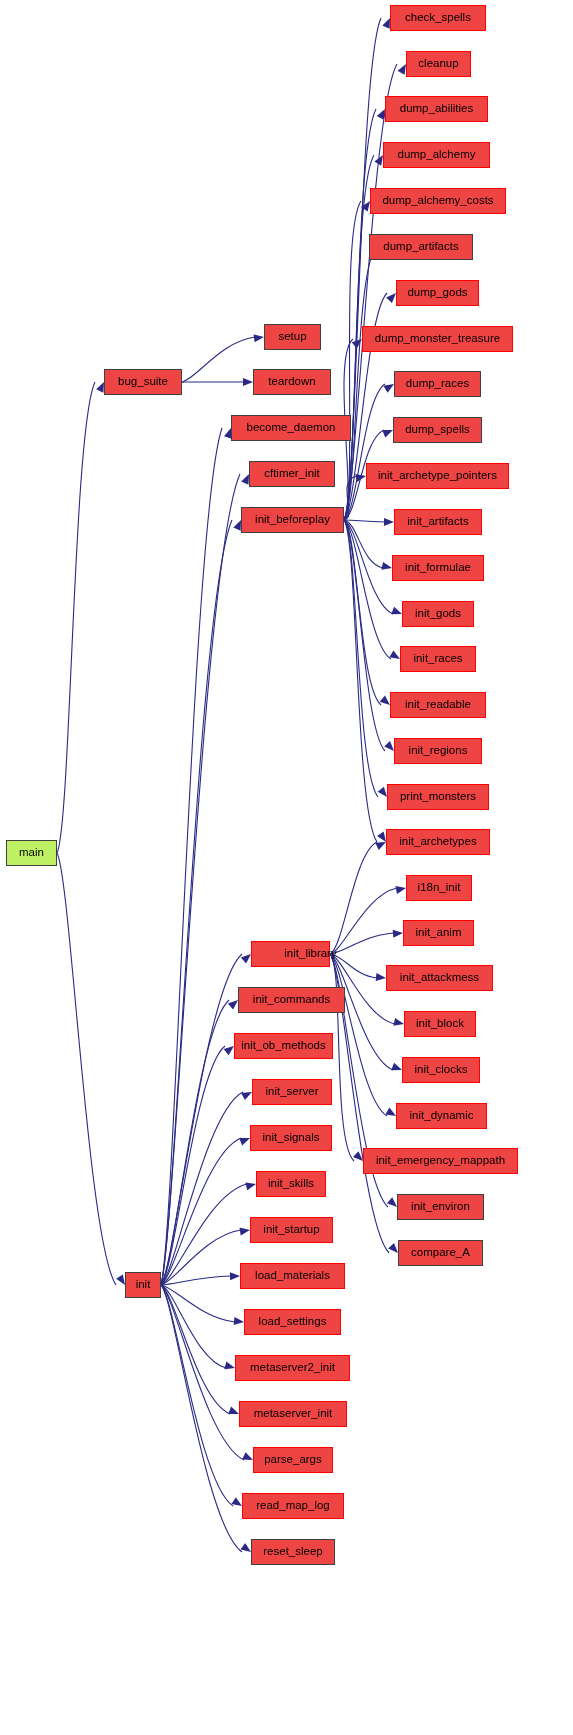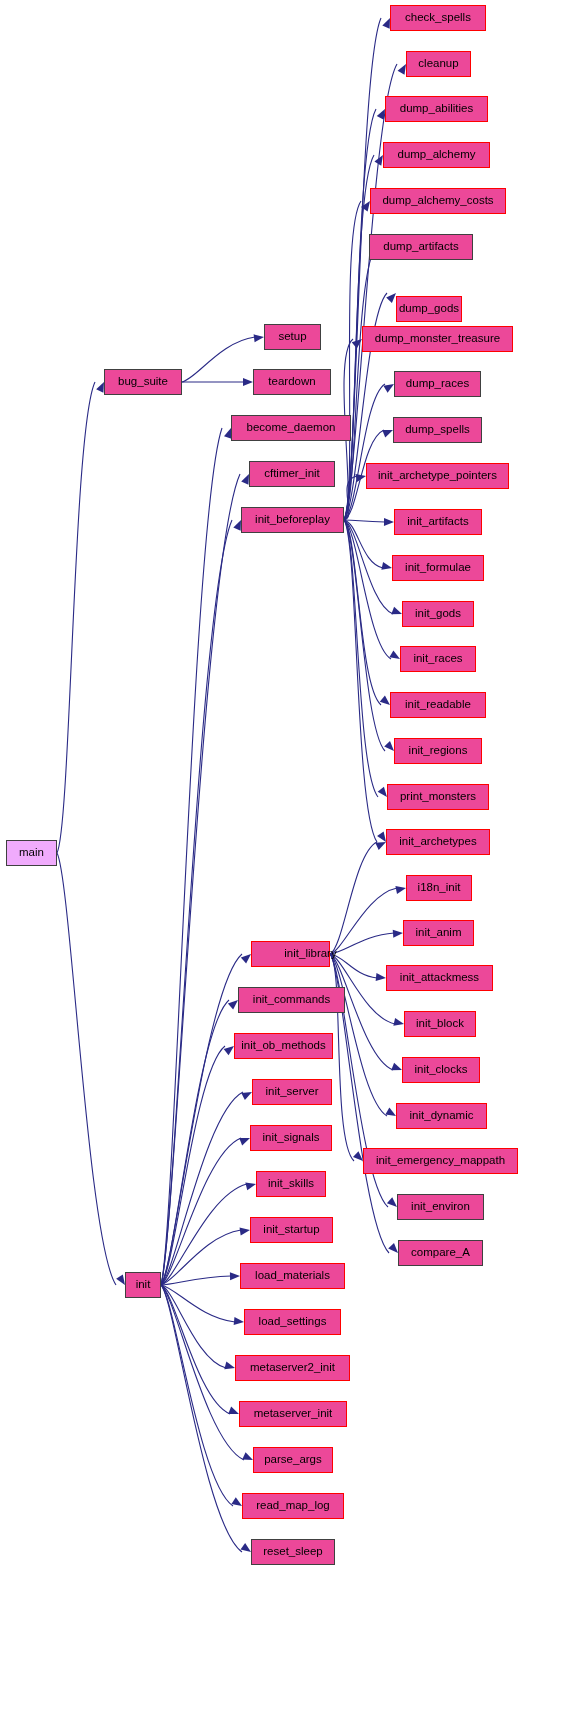--- a/index.html
+++ b/index.html
@@ -1,24 +1,24 @@
 <!DOCTYPE html>
 <html><head>
 <meta charset="utf-8">
 <style>
   html,body{margin:0;padding:0;background:#ffffff;}
   body{font-family:"Liberation Sans",sans-serif;}
   #graph{position:relative;width:573px;height:1735px;background:#ffffff;overflow:hidden;}
   #edges{position:absolute;left:0;top:0;width:573px;height:1735px;}
   .node{position:absolute;box-sizing:border-box;display:flex;align-items:center;
         justify-content:center;font-size:11.5px;line-height:1;color:#000000;
-        background:#ec4899;white-space:nowrap;}
+        background:#ef4444;white-space:nowrap;}
   .node.red{border:1px solid #ff0000;}
   .node.black{border:1px solid #404040;}
-  .node.root{border:1px solid #404040;background:#f0abfc;}
+  .node.root{border:1px solid #404040;background:#bef264;}
   .node span{pointer-events:none;}
 </style>
 </head>
 <body>
 
 <div id="graph">
   <svg id="edges" viewBox="0 0 573 1735" xmlns="http://www.w3.org/2000/svg">
       <path d="M 57 853 C 71 824.74, 73 429.1, 95 382" fill="none" stroke="#2a2a86" stroke-width="1.1"></path>
       <polygon points="104,382 103.39212894654239,392.7531619899622 96.14384372683261,389.3675510593122" fill="#2a2a86"></polygon>
       <path d="M 57 853 C 71 878.92, 87.44 1241.8, 116 1285" fill="none" stroke="#2a2a86" stroke-width="1.1"></path>
@@ -198,21 +198,21 @@
       </div>
       <div class="node red" style="left: 383px; top: 142px; width: 107px; height: 26px;">
         <span>dump_alchemy</span>
       </div>
       <div class="node red" style="left: 370px; top: 188px; width: 136px; height: 26px;">
         <span>dump_alchemy_costs</span>
       </div>
       <div class="node black" style="left: 369px; top: 234px; width: 104px; height: 26px;">
         <span>dump_artifacts</span>
       </div>
-      <div class="node red" style="left: 396px; top: 280px; width: 66px; height: 26px; margin-top: 16px;">
+      <div class="node red" style="left: 396px; top: 280px; width: 83px; height: 26px;">
         <span>dump_gods</span>
       </div>
       <div class="node red" style="left: 362px; top: 326px; width: 151px; height: 26px;">
         <span>dump_monster_treasure</span>
       </div>
       <div class="node black" style="left: 394px; top: 371px; width: 87px; height: 26px;">
         <span>dump_races</span>
       </div>
       <div class="node black" style="left: 393px; top: 417px; width: 89px; height: 26px; justify-content: center;">
         <span>dump_spells</span>

